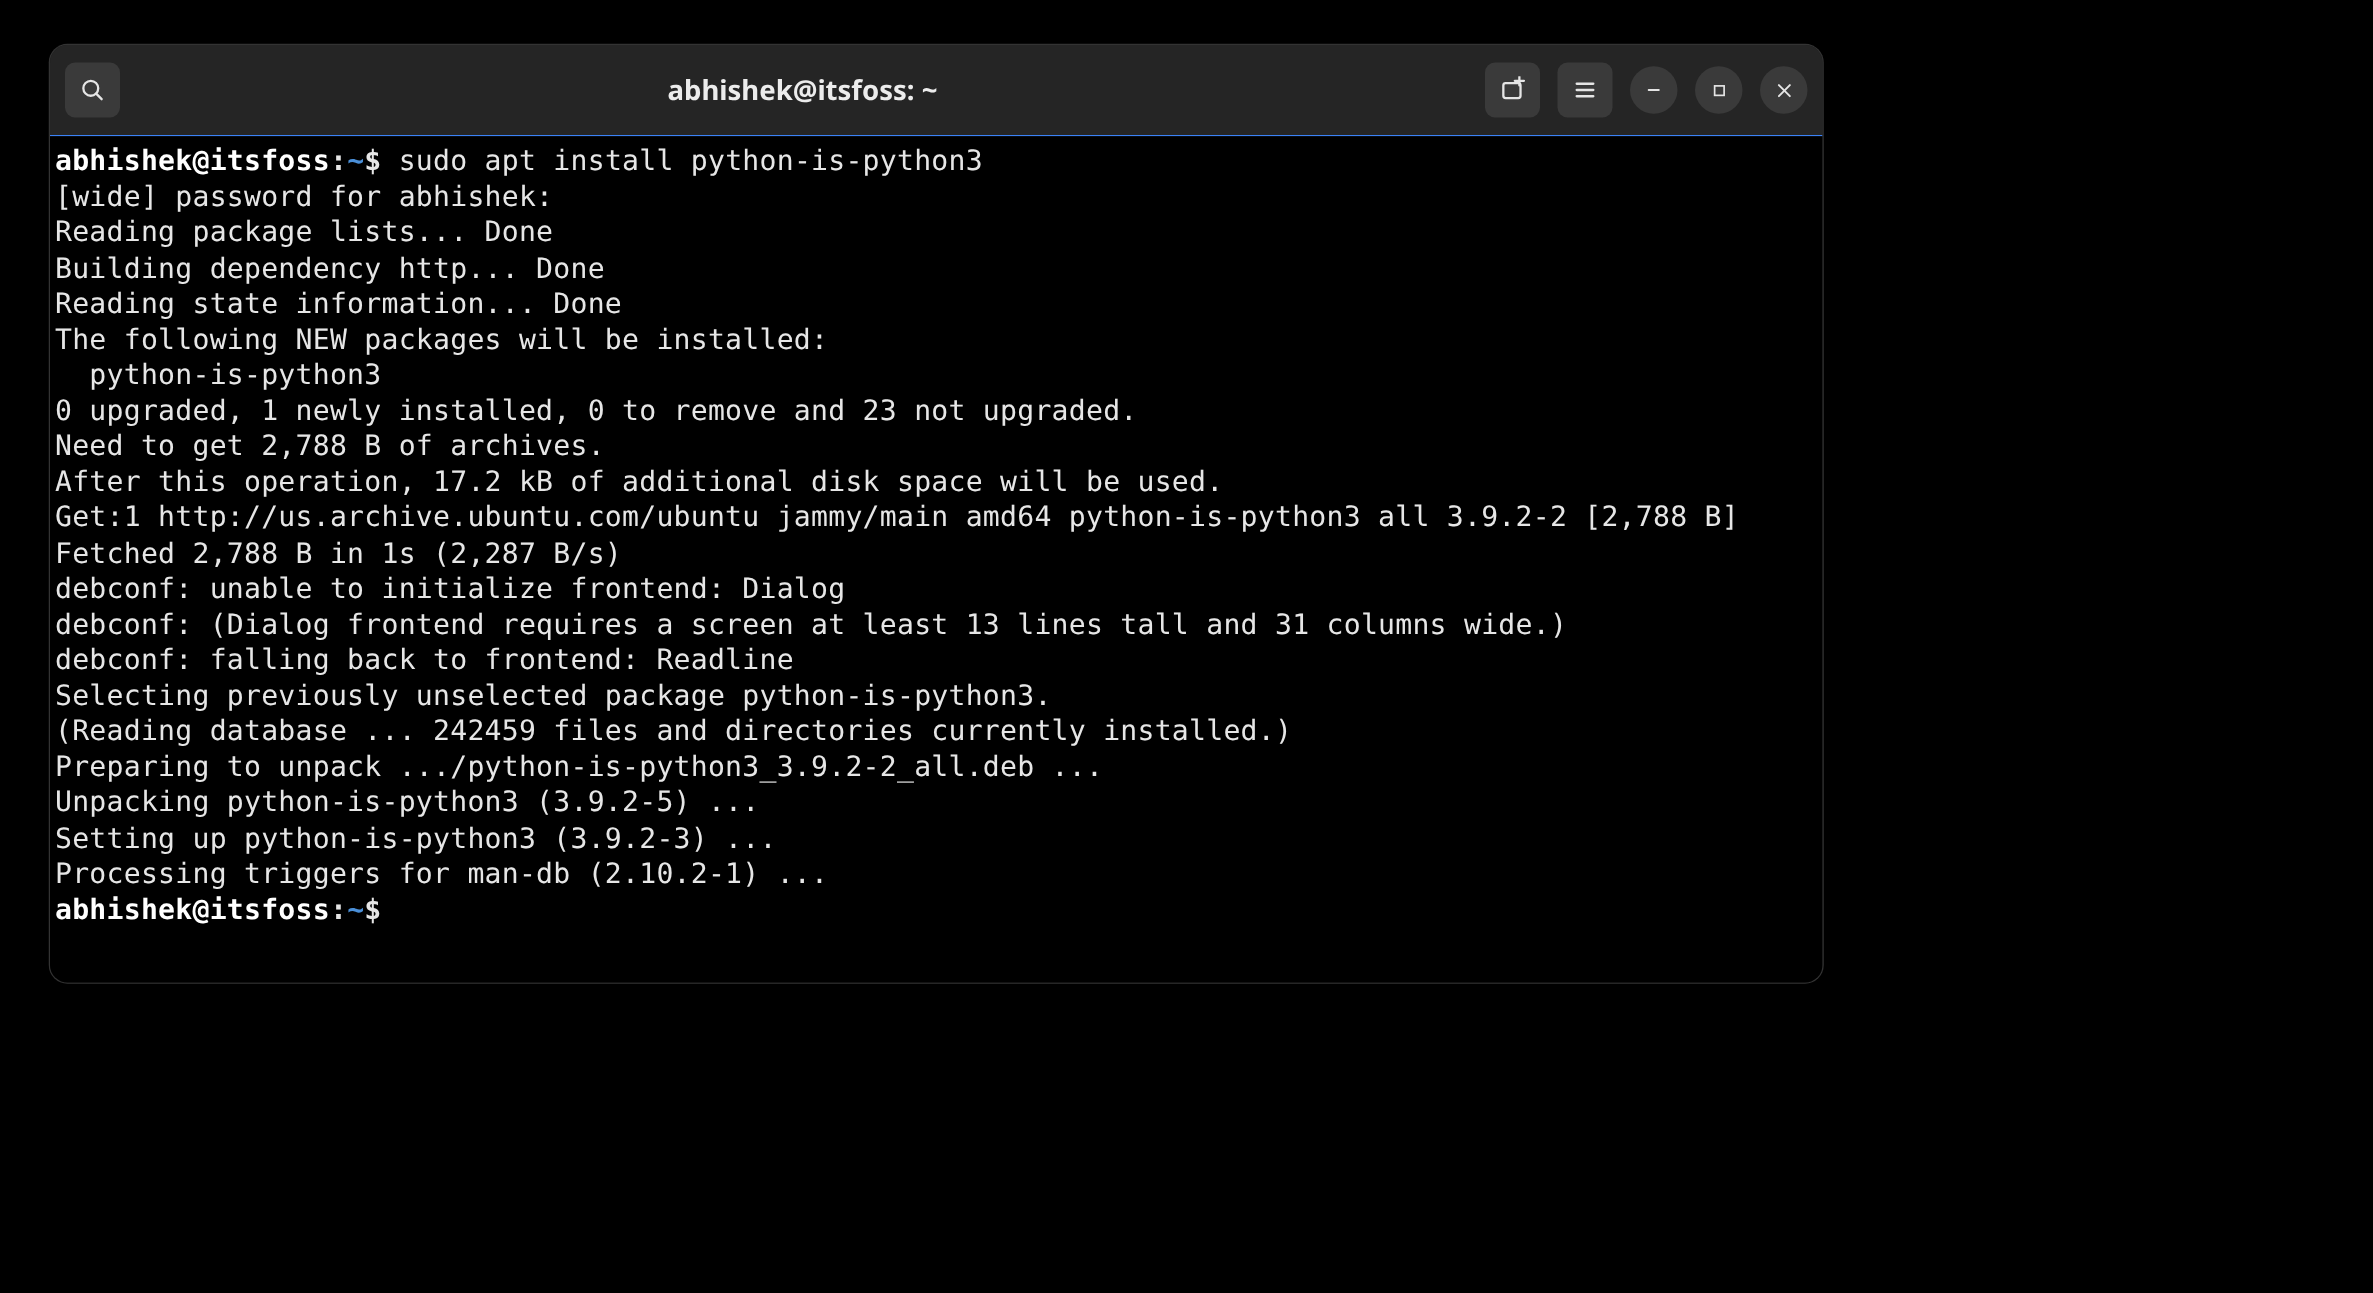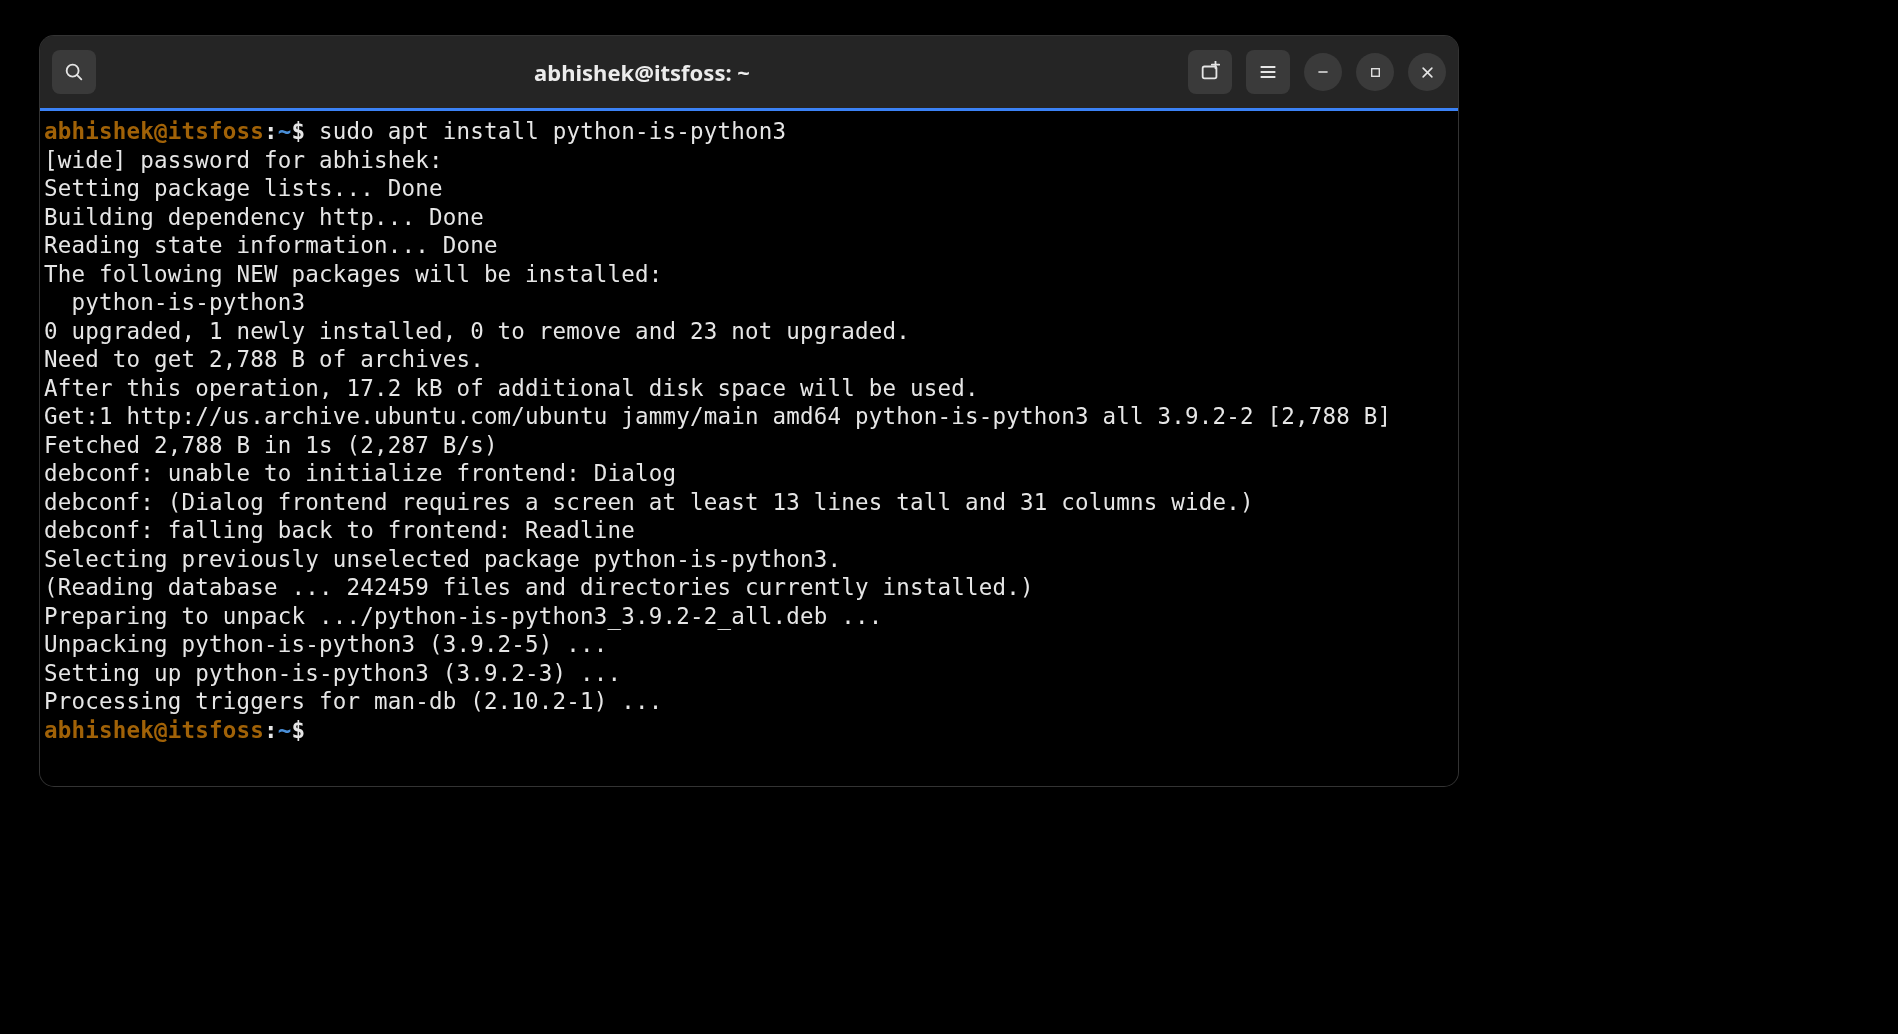--- a/index.html
+++ b/index.html
@@ -21,21 +21,21 @@
     border-radius: 14px;
     overflow: hidden;
     box-shadow: 0 0 0 1px #333;
   }
   .titlebar {
     height: 72px;
     background: #252525;
     display: flex;
     align-items: center;
     padding: 0 12px;
-    border-bottom: 3px solid #3b82f6;
+    border-bottom: 1px solid #3b82f6;
   }
   .tb-left {
     display: flex;
     align-items: center;
     gap: 8px;
   }
   .tb-btn {
     width: 44px;
     height: 44px;
     border-radius: 8px;
@@ -75,21 +75,21 @@
     color: #e6e6e6;
     font-size: 22.5px;
     line-height: 28.5px;
     padding: 6px 4px 4px 4px;
     white-space: pre;
     font-weight: 500;
     letter-spacing: 0.2px;
     height: calc(100% - 72px);
     box-sizing: border-box;
   }
-  .prompt-user { color: #a16207; font-weight: bold; }
+  .prompt-user { color: #ffffff; font-weight: bold; }
   .prompt-colon { color: #e6e6e6; font-weight: bold; }
   .prompt-path { color: #4a8fd8; font-weight: bold; }
   .prompt-dollar { color: #e6e6e6; font-weight: bold; }
   svg { display: block; }
 </style>
 </head>
 <body>
 
 <div class="terminal-window">
   <div class="titlebar">
@@ -143,21 +143,21 @@
               <line x1="5" y1="5" x2="19" y2="19"></line>
               <line x1="19" y1="5" x2="5" y2="19"></line>
             </svg>
         </span>
       </div>
     </div>
   </div>
 
   <div class="terminal-body"><span class="prompt-user">abhishek@itsfoss</span><span class="prompt-colon">:</span><span class="prompt-path">~</span><span class="prompt-dollar">$</span> <span>sudo apt install python-is-python3</span>
 <span>[wide] password for abhishek: </span>
-<span>Setting package lists... Done</span>
+<span>Reading package lists... Done</span>
 <span>Building dependency http... Done</span>
 <span>Reading state information... Done</span>
 <span>The following NEW packages will be installed:</span>
 <span>  python-is-python3</span>
 <span>0 upgraded, 1 newly installed, 0 to remove and 23 not upgraded.</span>
 <span>Need to get 2,788 B of archives.</span>
 <span>After this operation, 17.2 kB of additional disk space will be used.</span>
 <span>Get:1 http://us.archive.ubuntu.com/ubuntu jammy/main amd64 python-is-python3 all 3.9.2-2 [2,788 B]</span>
 <span>Fetched 2,788 B in 1s (2,287 B/s)</span>
 <span>debconf: unable to initialize frontend: Dialog</span>

